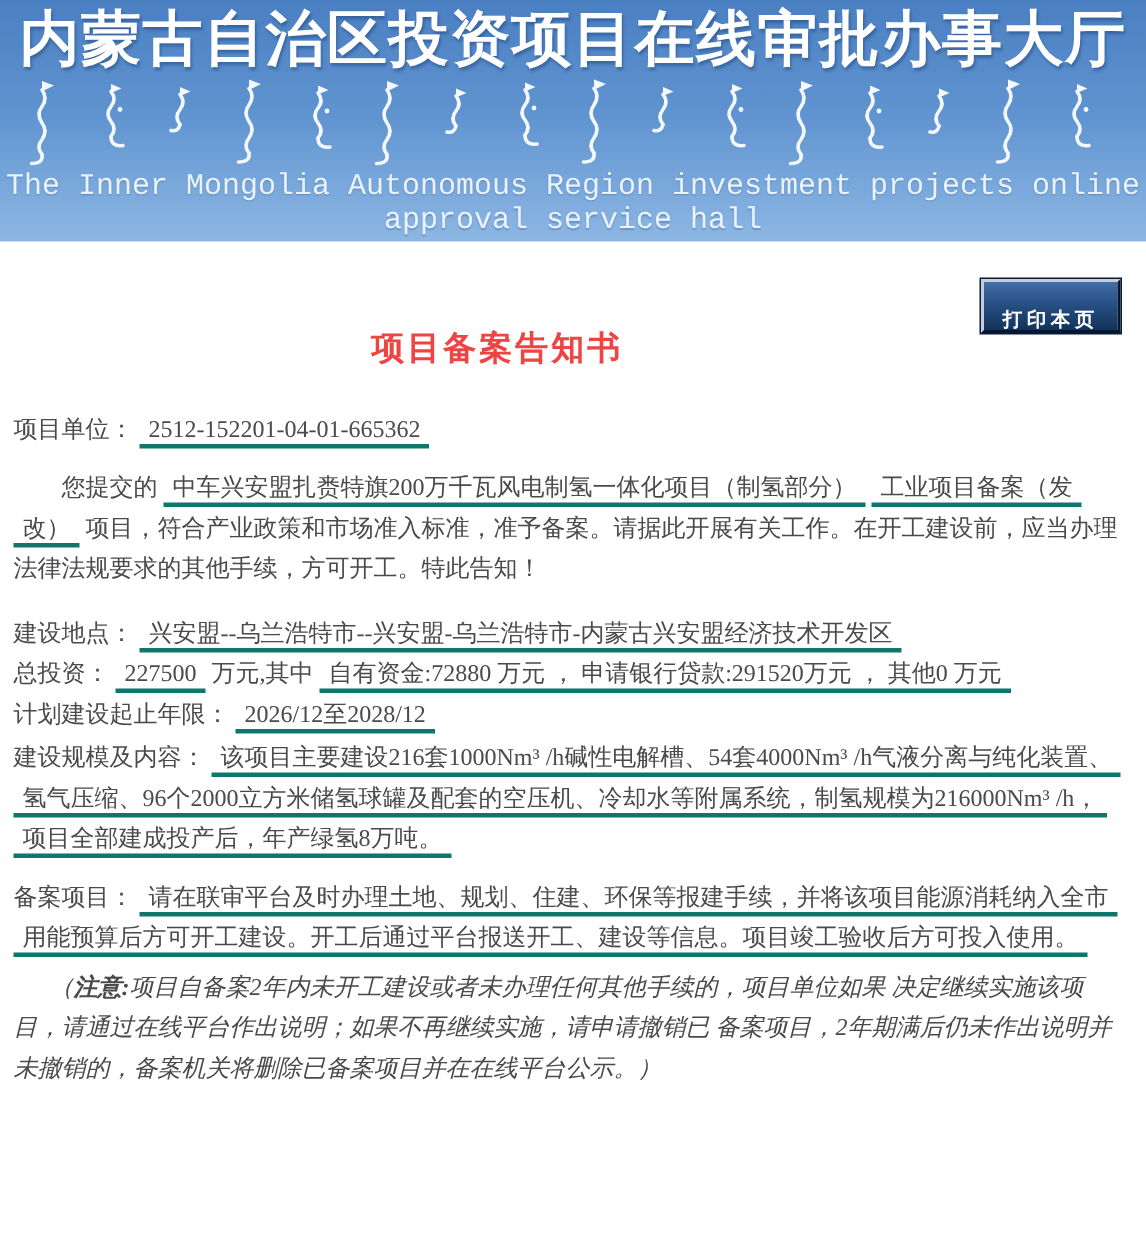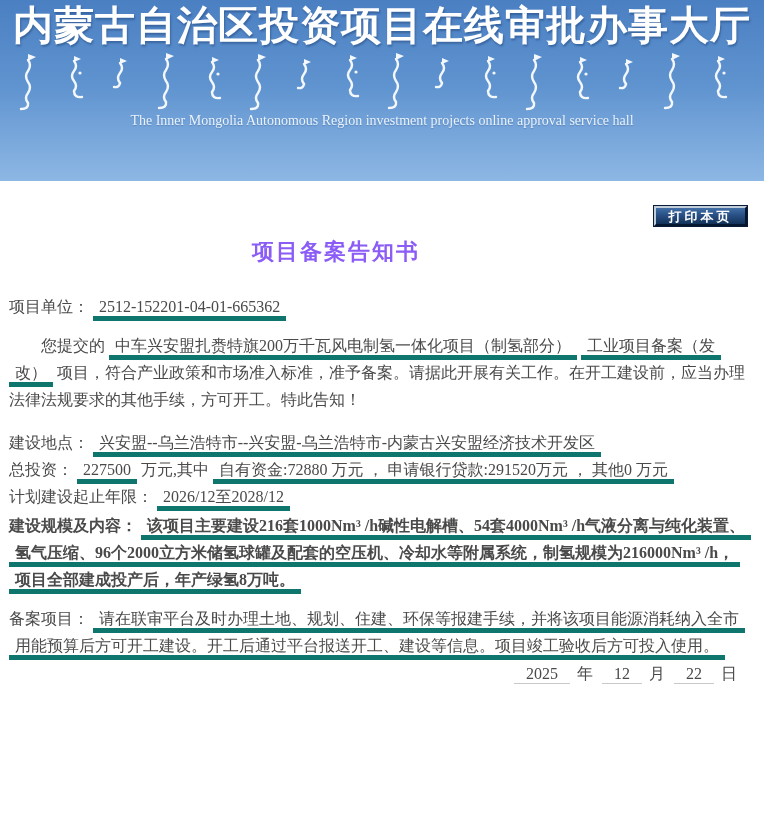--- a/index.html
+++ b/index.html
@@ -6,81 +6,81 @@
   html,body { margin:0; padding:0; }
   body {
     width: 764px;
     background: #ffffff;
     font-family: "Liberation Serif", "DejaVu Serif", serif;
     color: #4a4a4a;
   }
 
   
   .banner {
-    height: 181px;
+    height: 161px;
     background: linear-gradient(180deg, #4a7fc2 0%, #6094d0 48%, #8db7e4 100%);
     text-align: center;
     overflow: hidden;
   }
   .banner-cn {
     margin: 0;
     padding-top: 2px;
     font-size: 40px;
     line-height: 48px;
     font-weight: bold;
     color: #ffffff;
     letter-spacing: 1px;
     text-shadow: 1px 2px 2px rgba(16,48,96,.38);
     white-space: nowrap;
   }
   .mongolian { display:block; margin: 2px auto 0; }
   .banner-en {
-    font-family: Liberation Serif, serif;
-    font-size: 14px;
+    font-family: Liberation Mono, monospace;
+    font-size: 20px;
     color: #eaf3fc;
     margin-top: 1px;
     text-shadow: 0 1px 1px rgba(16,48,96,.25);
   }
 
   
   main { padding: 8px 17px 16px 9px; font-size:16px; line-height:27px; }
   .print-row { height: 34px; margin-top: 17px; }
   .print-btn {
     float: right;
     min-width: 93px; height: 20px;
     font: bold 13px "Liberation Sans", "DejaVu Sans", sans-serif;
     letter-spacing: 3px;
     color: #ffffff;
     background: linear-gradient(180deg, #416fa6 0%, #2a5288 42%, #123259 100%);
     border: 2px solid;
     border-color: #c3cedd #07172f #07172f #c3cedd;
     outline: 1px solid #0a1b38;
     cursor: pointer;
-    padding: 0 10px;
+    padding: 16px 10px;
   }
   h2.doc-title {
     margin: -2px 0 0;
     padding-right: 84px;
     text-align: center;
     font-size: 22px;
     font-weight: bold;
     letter-spacing: 2px;
-    color: #8b5cf6;
+    color: #ef4444;
   }
   .fields { margin-top: 28px; }
   .row { margin: 0; }
   .u {
-    border-bottom: 5px solid #0f766e;
+    border-bottom: 3px solid #0f766e;
     padding: 0 6px 1px;
     box-decoration-break: clone;
     -webkit-box-decoration-break: clone;
   }
   .para  { margin: 12px 0 16px; text-indent: 2em; }
   .block { margin: 12px 0 0; }
-  .tight { margin: 2px 0 0; font-weight: bold; }
+  .tight { margin: 2px 0 0; }
   .note  { font-style: italic; margin: 6px 0 0; text-indent: 1.5em; }
   .note .note-bold { font-weight: bold; }
   .sig-row  { text-align: right; padding-right: 10px; margin-top: 10px; }
   .date-row { text-align: right; padding-right: 5px; margin-top: 1px; }
   .date-val { border-bottom: 1px solid #c9c9c9; padding: 0 12px 1px; }
   .date-lab { margin: 0 5px 0 7px; }
 </style>
 </head>
 <body>
 
@@ -170,22 +170,18 @@
     <div class="tight">
       <span>建设规模及内容：</span>
       <span class="u">该项目主要建设216套1000Nm³ /h碱性电解槽、54套4000Nm³ /h气液分离与纯化装置、氢气压缩、96个2000立方米储氢球罐及配套的空压机、冷却水等附属系统，制氢规模为216000Nm³ /h，项目全部建成投产后，年产绿氢8万吨。</span>
     </div>
 
     <div class="block">
       <span>备案项目：</span>
       <span class="u">请在联审平台及时办理土地、规划、住建、环保等报建手续，并将该项目能源消耗纳入全市用能预算后方可开工建设。开工后通过平台报送开工、建设等信息。项目竣工验收后方可投入使用。</span>
     </div>
 
+    <p class="note"><span>（</span><span class="note-bold">注意:</span><span>项目自备案2年内未开工建设或者未办理任何其他手续的，项目单位如果 决定继续实施该项目，请通过在线平台作出说明；如果不再继续实施，请申请撤销已 备案项目，2年期满后仍未作出说明并未撤销的，备案机关将删除已备案项目并在在线平台公示。）</span></p>
 
 
-    <div class="date-row">
-      <span class="date-val">2025</span><span class="date-lab">年</span>
-      <span class="date-val">12</span><span class="date-lab">月</span>
-      <span class="date-val">22</span><span class="date-lab">日</span>
-    </div>
 
   </div>
 </main>
 
 </body></html>

